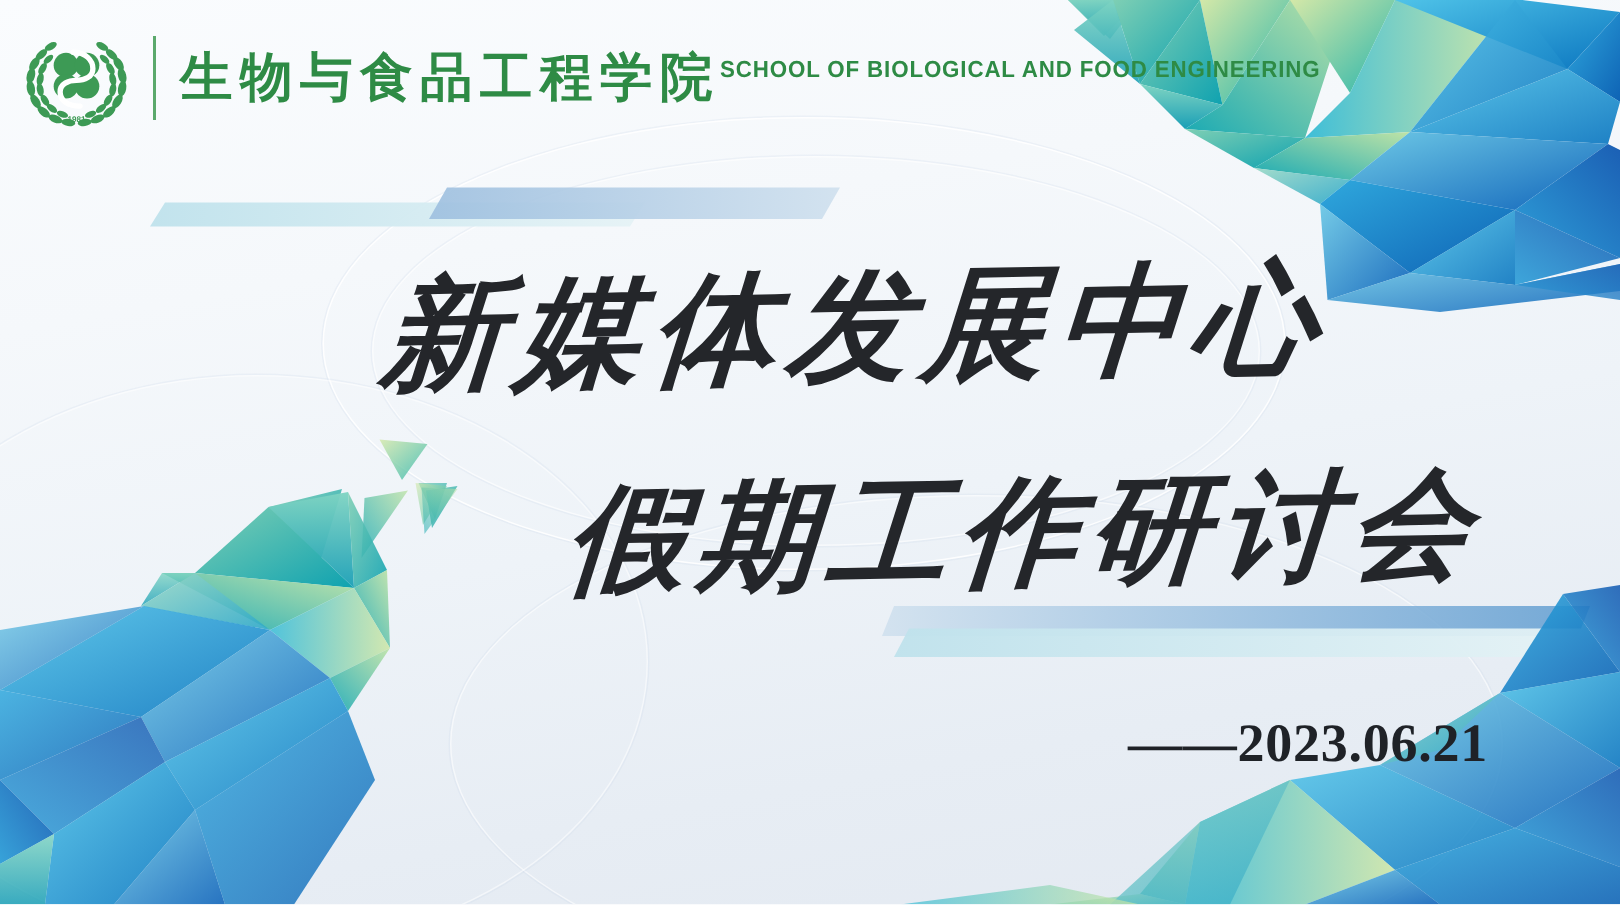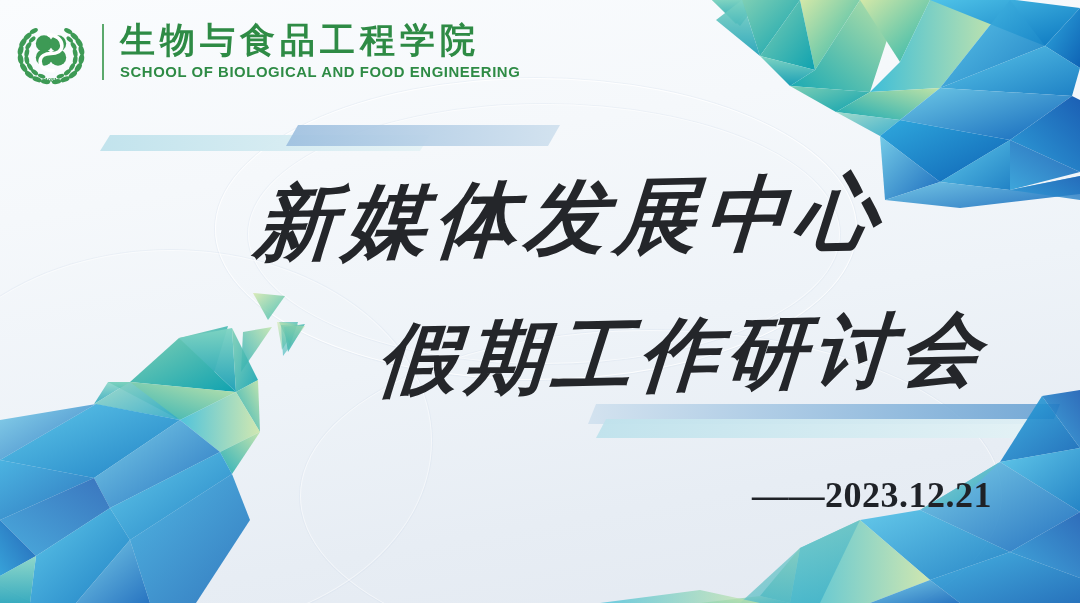--- a/index.html
+++ b/index.html
@@ -52,21 +52,21 @@
   }
   .brand-rule {
     width: 2px;
     height: 56px;
     background: #3f9a52;
     margin: 0 16px 0 12px;
     opacity: .85;
   }
   .brand-text {
     display: flex;
-    flex-direction: column;
+    flex-direction: row;
     justify-content: center;
   }
   .brand-cn {
     font-family: "Liberation Serif", "DejaVu Serif", serif;
     font-size: 35px;
     line-height: 1.04;
     letter-spacing: 5px;
     font-weight: 700;
     color: #2e8b45;
     white-space: nowrap;
@@ -354,15 +354,15 @@
       <div class="brand-cn">生物与食品工程学院</div>
       <div class="brand-en">SCHOOL OF BIOLOGICAL AND FOOD ENGINEERING</div>
     </div>
   </div>
 
   <div class="headline">
     <div class="hl-line one">新媒体发展中心</div>
     <div class="hl-line two">假期工作研讨会</div>
   </div>
 
-  <div class="date">——2023.12.21</div>
+  <div class="date">——2023.06.21</div>
 
 </div>
 
 </body></html>

